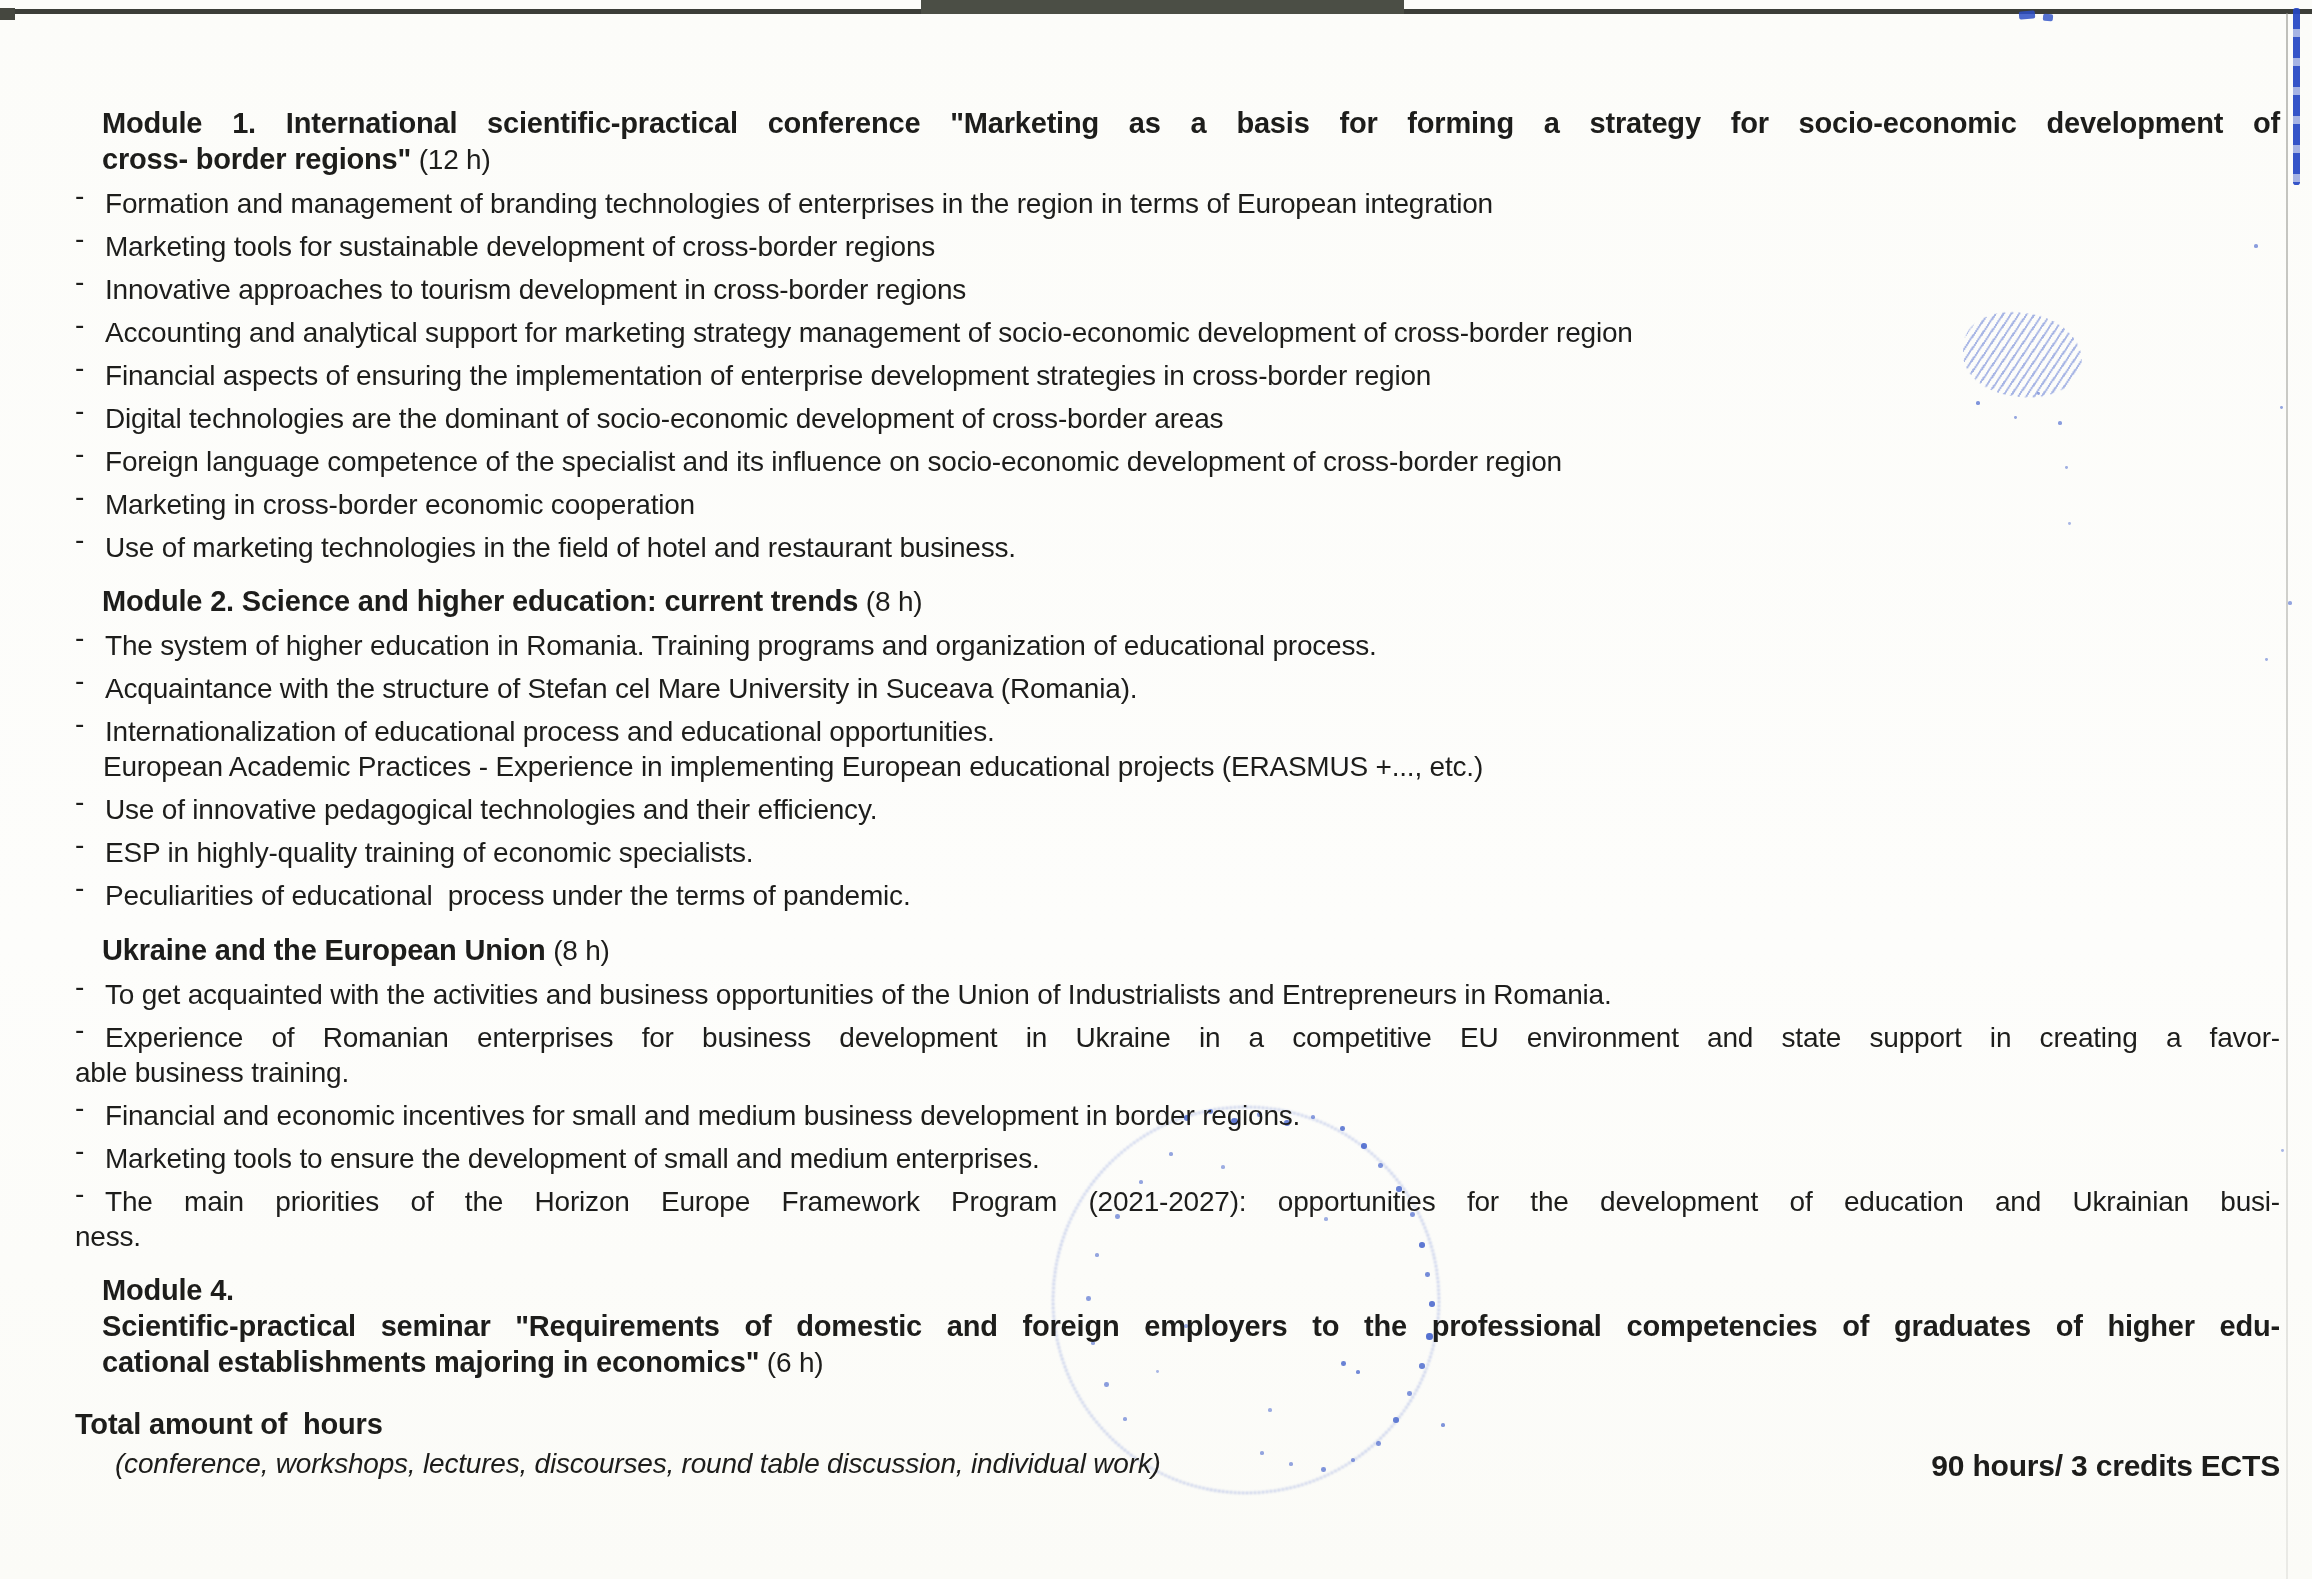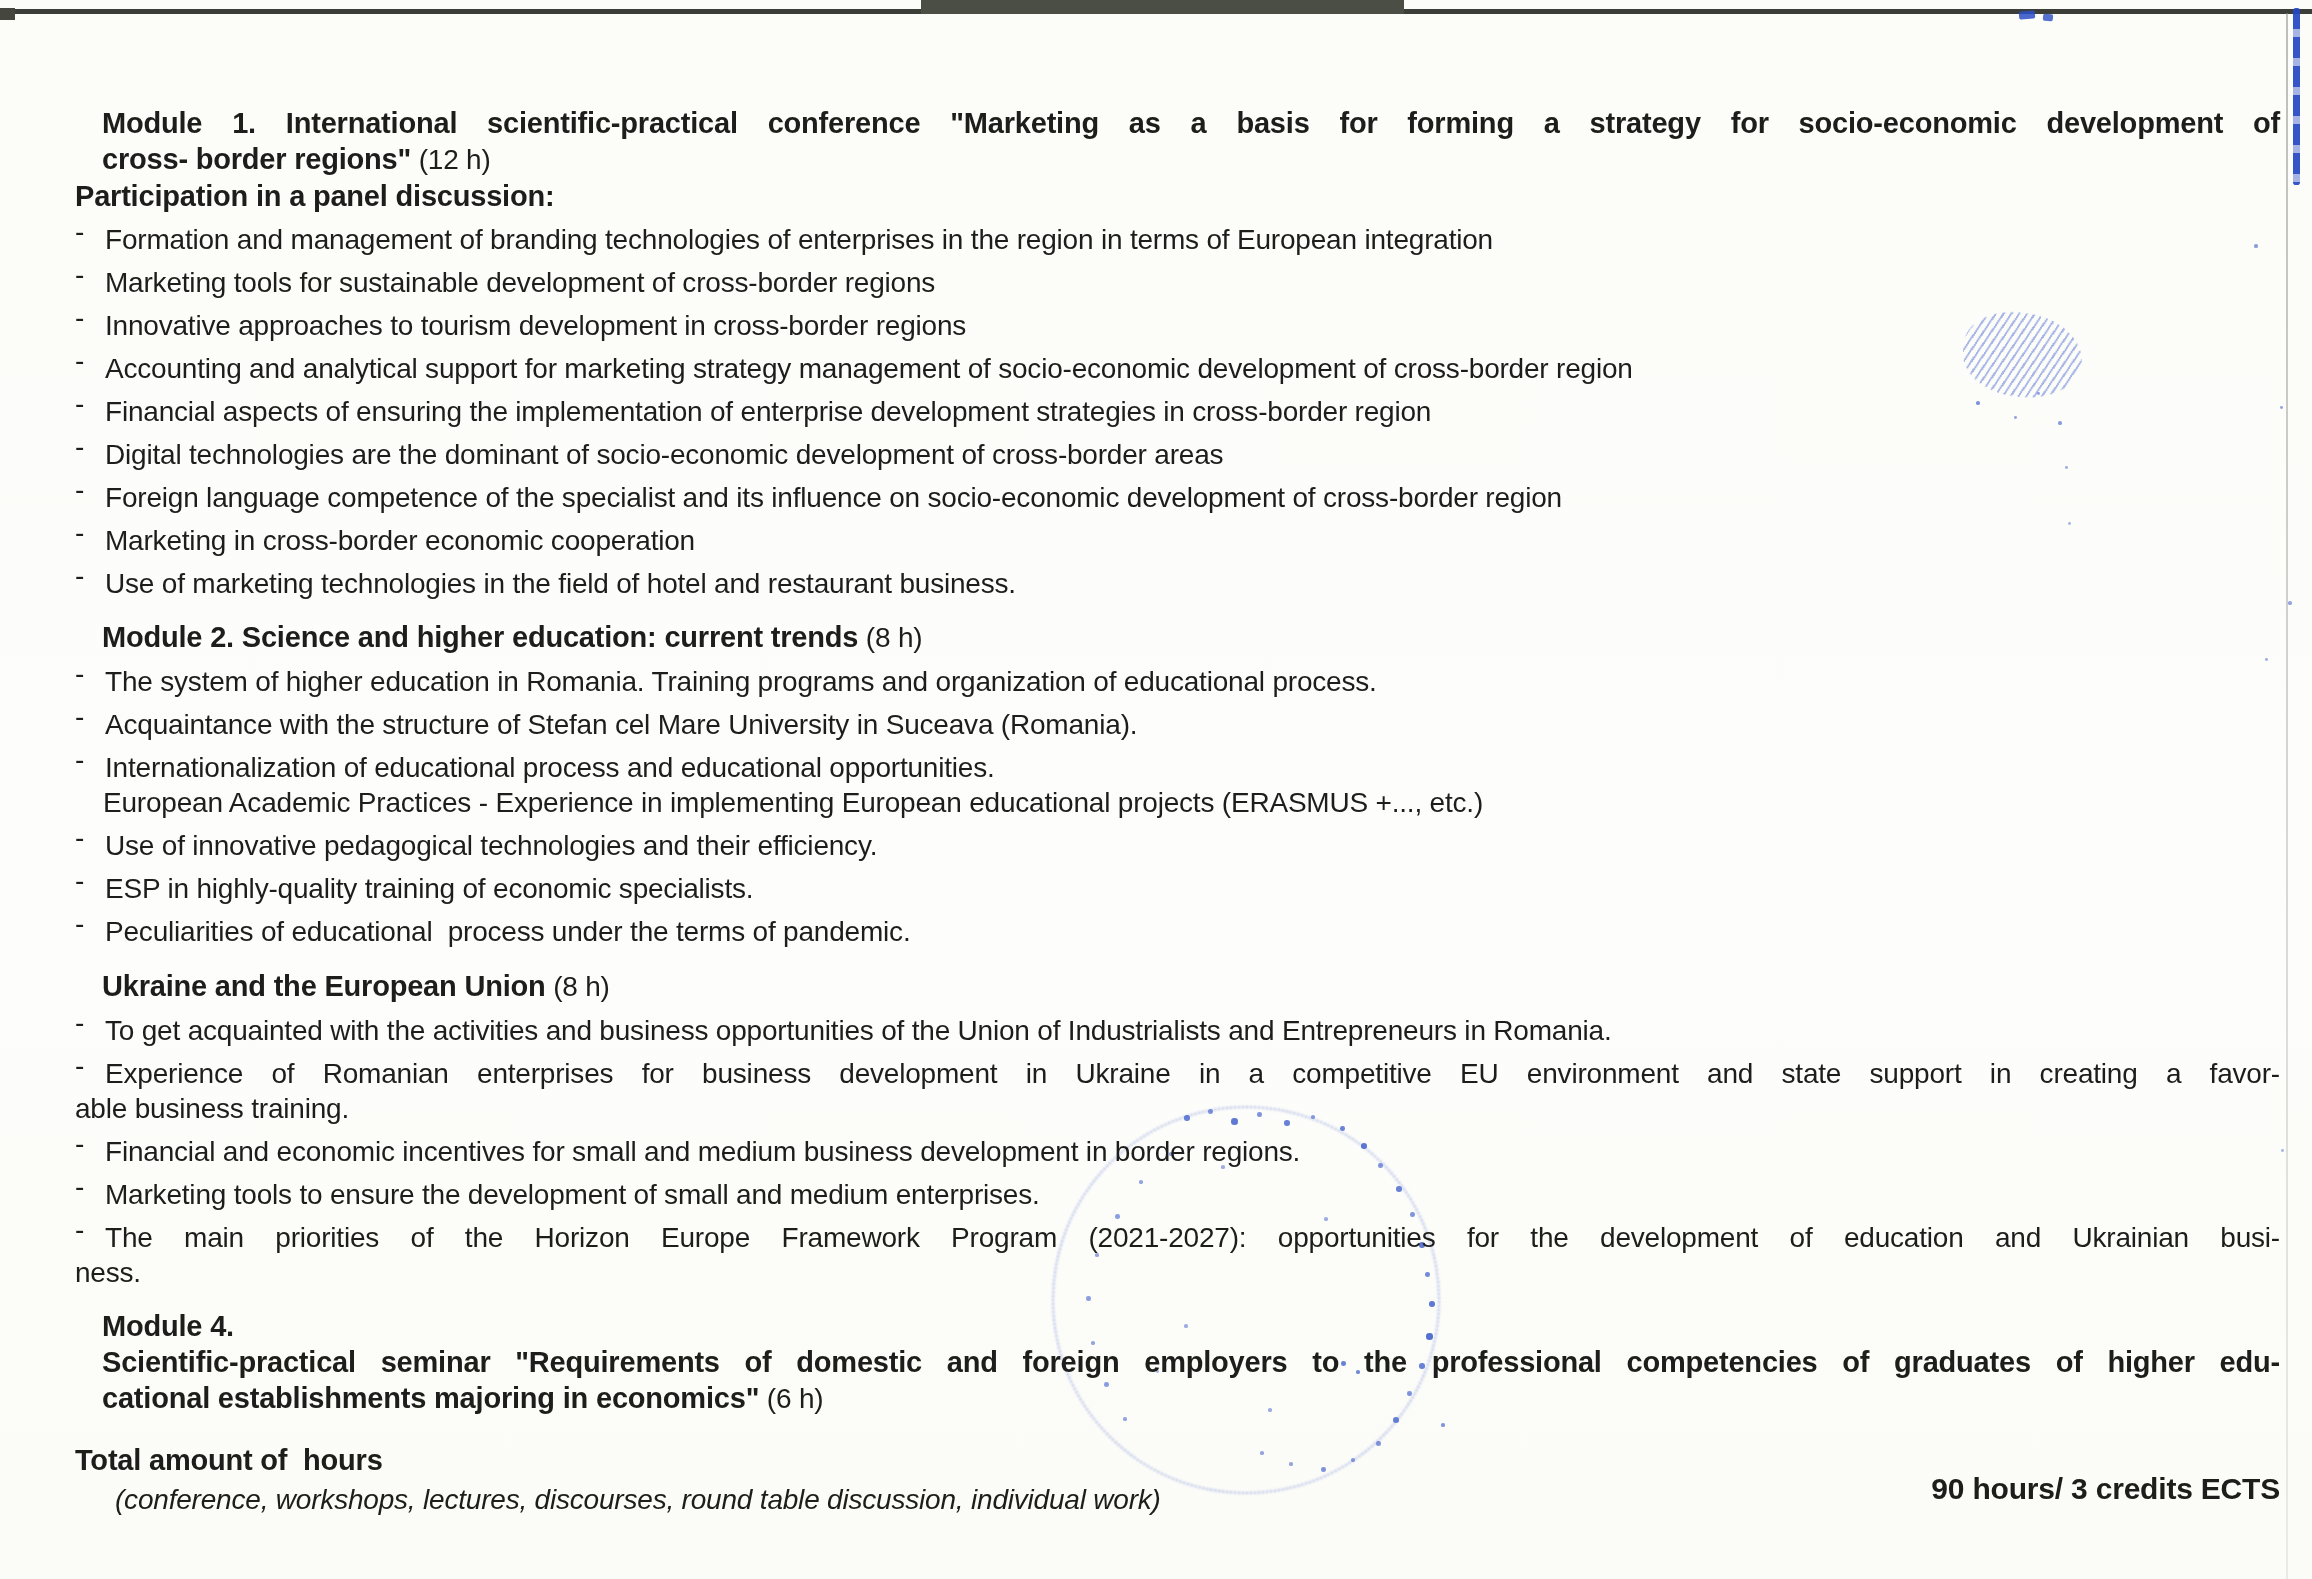--- a/index.html
+++ b/index.html
@@ -35,21 +35,21 @@
   .hline{font-size:29px;line-height:36px;font-weight:700;margin-left:27px;}
   .hline .tail{font-weight:400;font-size:28px;}
   .jfull{text-align:justify;text-align-last:justify;}
   .sub{font-size:29px;line-height:36px;font-weight:700;}
   .item{display:flex;line-height:35px;}
   .dash{flex:0 0 30px;}
   .txt{flex:1 1 auto;margin-top:8px;}
   .k-bj .txt{text-align:justify;text-align-last:justify;}
   .k-w,.k-p{display:block;}
   .k-pi{display:block;padding-left:28px;}
-  .footer{margin-top:22.4px;display:flex;justify-content:space-between;align-items:center;}
+  .footer{margin-top:22.4px;display:flex;justify-content:space-between;align-items:flex-end;}
   .total-label{font-size:29px;line-height:40px;font-weight:700;}
   .total-note{font-size:28px;line-height:39px;font-style:italic;margin-left:40px;}
   .total-value{font-size:30px;font-weight:700;margin-top:18.6px;white-space:nowrap;}
 </style>
 </head>
 <body>
 
 <div class="page">
 
   <div class="decor top-line"></div>
@@ -113,21 +113,20 @@
       <i class="speck" style="left: 2265px; top: 658px; width: 2.8px; height: 2.8px; opacity: 0.45;"></i>
       <i class="speck" style="left: 2281px; top: 1149px; width: 2.8px; height: 2.8px; opacity: 0.4;"></i>
     </div>
 
   <div class="content">
 
 
     <section class="module">
       <div class="hline jfull">Module 1. International scientific-practical conference "Marketing as a basis for forming a strategy for socio-economic development of</div>
       <div class="hline"><span>cross- border regions"</span><span class="tail"> (12 h)</span></div>
-      <div class="sub">Participation in a panel discussion:</div>
       <div class="items">
           <div class="item k-b">
             <span class="dash">-</span>
             <span class="txt">Formation and management of branding technologies of enterprises in the region in terms of European integration</span>
           </div>
           <div class="item k-b">
             <span class="dash">-</span>
             <span class="txt">Marketing tools for sustainable development of cross-border regions</span>
           </div>
           <div class="item k-b">

